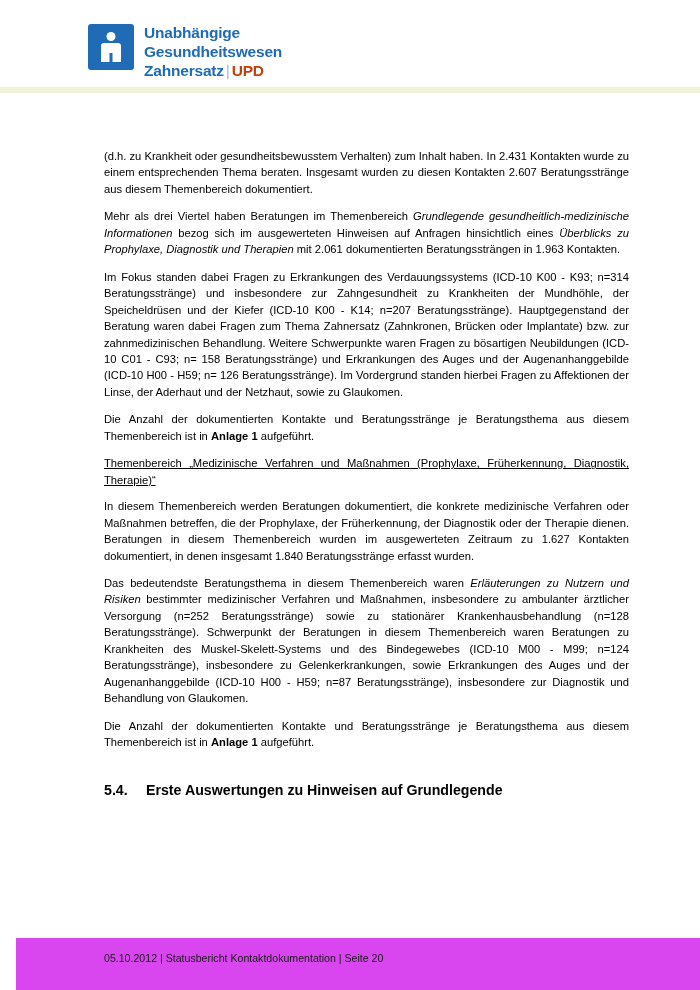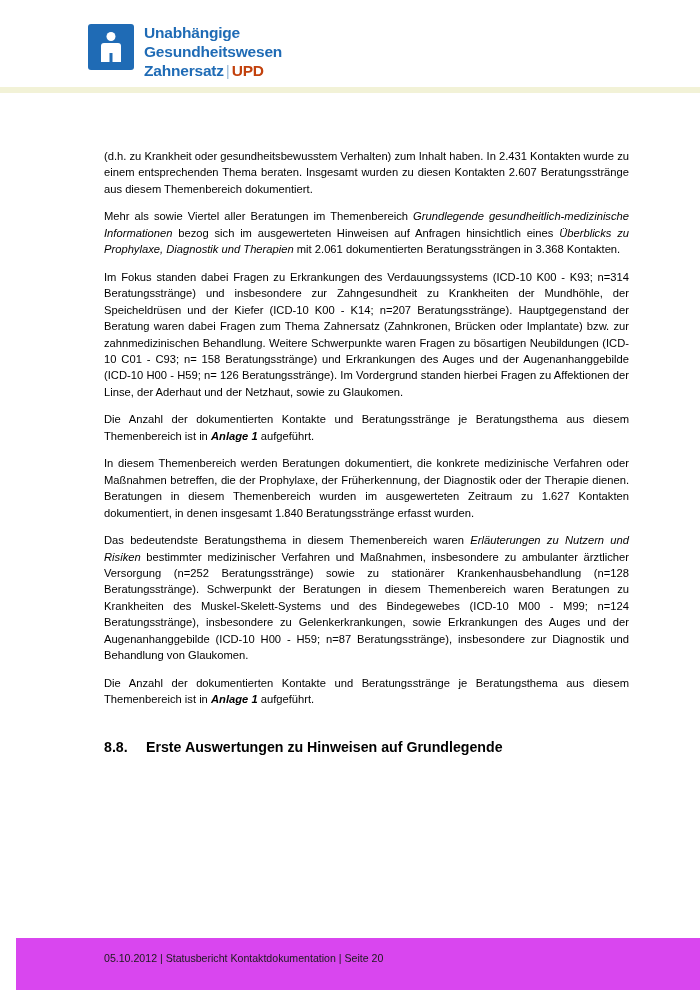--- a/index.html
+++ b/index.html
@@ -130,21 +130,20 @@
     font-size: 11.2px;
     line-height: 1.47;
     text-align: justify;
     margin: 0 0 10px 0;
   }
   em {
     font-style: italic;
   }
   strong {
     font-weight: bold;
-    font-style: italic;
   }
 
   h2.section-heading {
     font-size: 14.2px;
     font-weight: bold;
     margin: 30px 0 12px 0;
     line-height: 1.3;
   }
   h2.section-heading .num {
     display: inline-block;
@@ -191,46 +190,47 @@
     <div class="header-band"></div>
   </div>
 
   <div class="content">
 
     <p class="para">
       <span>(d.h. zu Krankheit oder gesundheitsbewusstem Verhalten) zum Inhalt haben. In 2.431 Kontakten wurde zu einem entsprechenden Thema beraten. Insgesamt wurden zu diesen Kontakten 2.607 Beratungsstränge aus diesem Themenbereich dokumentiert.</span>
     </p>
 
     <p class="para">
-      <span>Mehr als sowie Viertel aller Beratungen im Themenbereich </span><em>Grundlegende gesundheitlich-medizinische Informationen</em><span> bezog sich im ausgewerteten Hinweisen auf Anfragen hinsichtlich eines </span><em>Überblicks zu Prophylaxe, Diagnostik und Therapien</em><span> mit 2.061 dokumentierten Beratungssträngen in 3.368 Kontakten.</span>
+      <span>Mehr als drei Viertel haben Beratungen im Themenbereich </span><em>Grundlegende gesundheitlich-medizinische Informationen</em><span> bezog sich im ausgewerteten Hinweisen auf Anfragen hinsichtlich eines </span><em>Überblicks zu Prophylaxe, Diagnostik und Therapien</em><span> mit 2.061 dokumentierten Beratungssträngen in 1.963 Kontakten.</span>
     </p>
 
     <p class="para">
       <span>Im Fokus standen dabei Fragen zu Erkrankungen des Verdauungssystems (ICD-10 K00 - K93; n=314 Beratungsstränge) und insbesondere zur Zahngesundheit zu Krankheiten der Mundhöhle, der Speicheldrüsen und der Kiefer (ICD-10 K00 - K14; n=207 Beratungsstränge). Hauptgegenstand der Beratung waren dabei Fragen zum Thema Zahnersatz (Zahnkronen, Brücken oder Implantate) bzw. zur zahnmedizinischen Behandlung. Weitere Schwerpunkte waren Fragen zu bösartigen Neubildungen (ICD-10 C01 - C93; n= 158 Beratungsstränge) und Erkrankungen des Auges und der Augenanhanggebilde (ICD-10 H00 - H59; n= 126 Beratungsstränge). Im Vordergrund standen hierbei Fragen zu Affektionen der Linse, der Aderhaut und der Netzhaut, sowie zu Glaukomen.</span>
     </p>
 
     <p class="para">
       <span>Die Anzahl der dokumentierten Kontakte und Beratungsstränge je Beratungsthema aus diesem Themenbereich ist in </span><strong>Anlage 1</strong><span> aufgeführt.</span>
     </p>
 
+    <p class="sub-underline gap-before">Themenbereich „Medizinische Verfahren und Maßnahmen (Prophylaxe, Früherkennung, Diagnostik, Therapie)“</p>
 
     <p class="para">
       <span>In diesem Themenbereich werden Beratungen dokumentiert, die konkrete medizinische Verfahren oder Maßnahmen betreffen, die der Prophylaxe, der Früherkennung, der Diagnostik oder der Therapie dienen. Beratungen in diesem Themenbereich wurden im ausgewerteten Zeitraum zu 1.627 Kontakten dokumentiert, in denen insgesamt 1.840 Beratungsstränge erfasst wurden.</span>
     </p>
 
     <p class="para">
       <span>Das bedeutendste Beratungsthema in diesem Themenbereich waren </span><em>Erläuterungen zu Nutzern und Risiken</em><span> bestimmter medizinischer Verfahren und Maßnahmen, insbesondere zu ambulanter ärztlicher Versorgung (n=252 Beratungsstränge) sowie zu stationärer Krankenhausbehandlung (n=128 Beratungsstränge). Schwerpunkt der Beratungen in diesem Themenbereich waren Beratungen zu Krankheiten des Muskel-Skelett-Systems und des Bindegewebes (ICD-10 M00 - M99; n=124 Beratungsstränge), insbesondere zu Gelenkerkrankungen, sowie Erkrankungen des Auges und der Augenanhanggebilde (ICD-10 H00 - H59; n=87 Beratungsstränge), insbesondere zur Diagnostik und Behandlung von Glaukomen.</span>
     </p>
 
     <p class="para">
       <span>Die Anzahl der dokumentierten Kontakte und Beratungsstränge je Beratungsthema aus diesem Themenbereich ist in </span><strong>Anlage 1</strong><span> aufgeführt.</span>
     </p>
 
     <h2 class="section-heading">
-      <span class="num">8.8.</span><span>Erste Auswertungen zu Hinweisen auf Grundlegende</span>
+      <span class="num">5.4.</span><span>Erste Auswertungen zu Hinweisen auf Grundlegende</span>
     </h2>
 
 
   </div>
 
   <div class="footer">
     <div class="footer-inner">05.10.2012 | Statusbericht Kontaktdokumentation | Seite 20</div>
   </div>
 
 </div>

